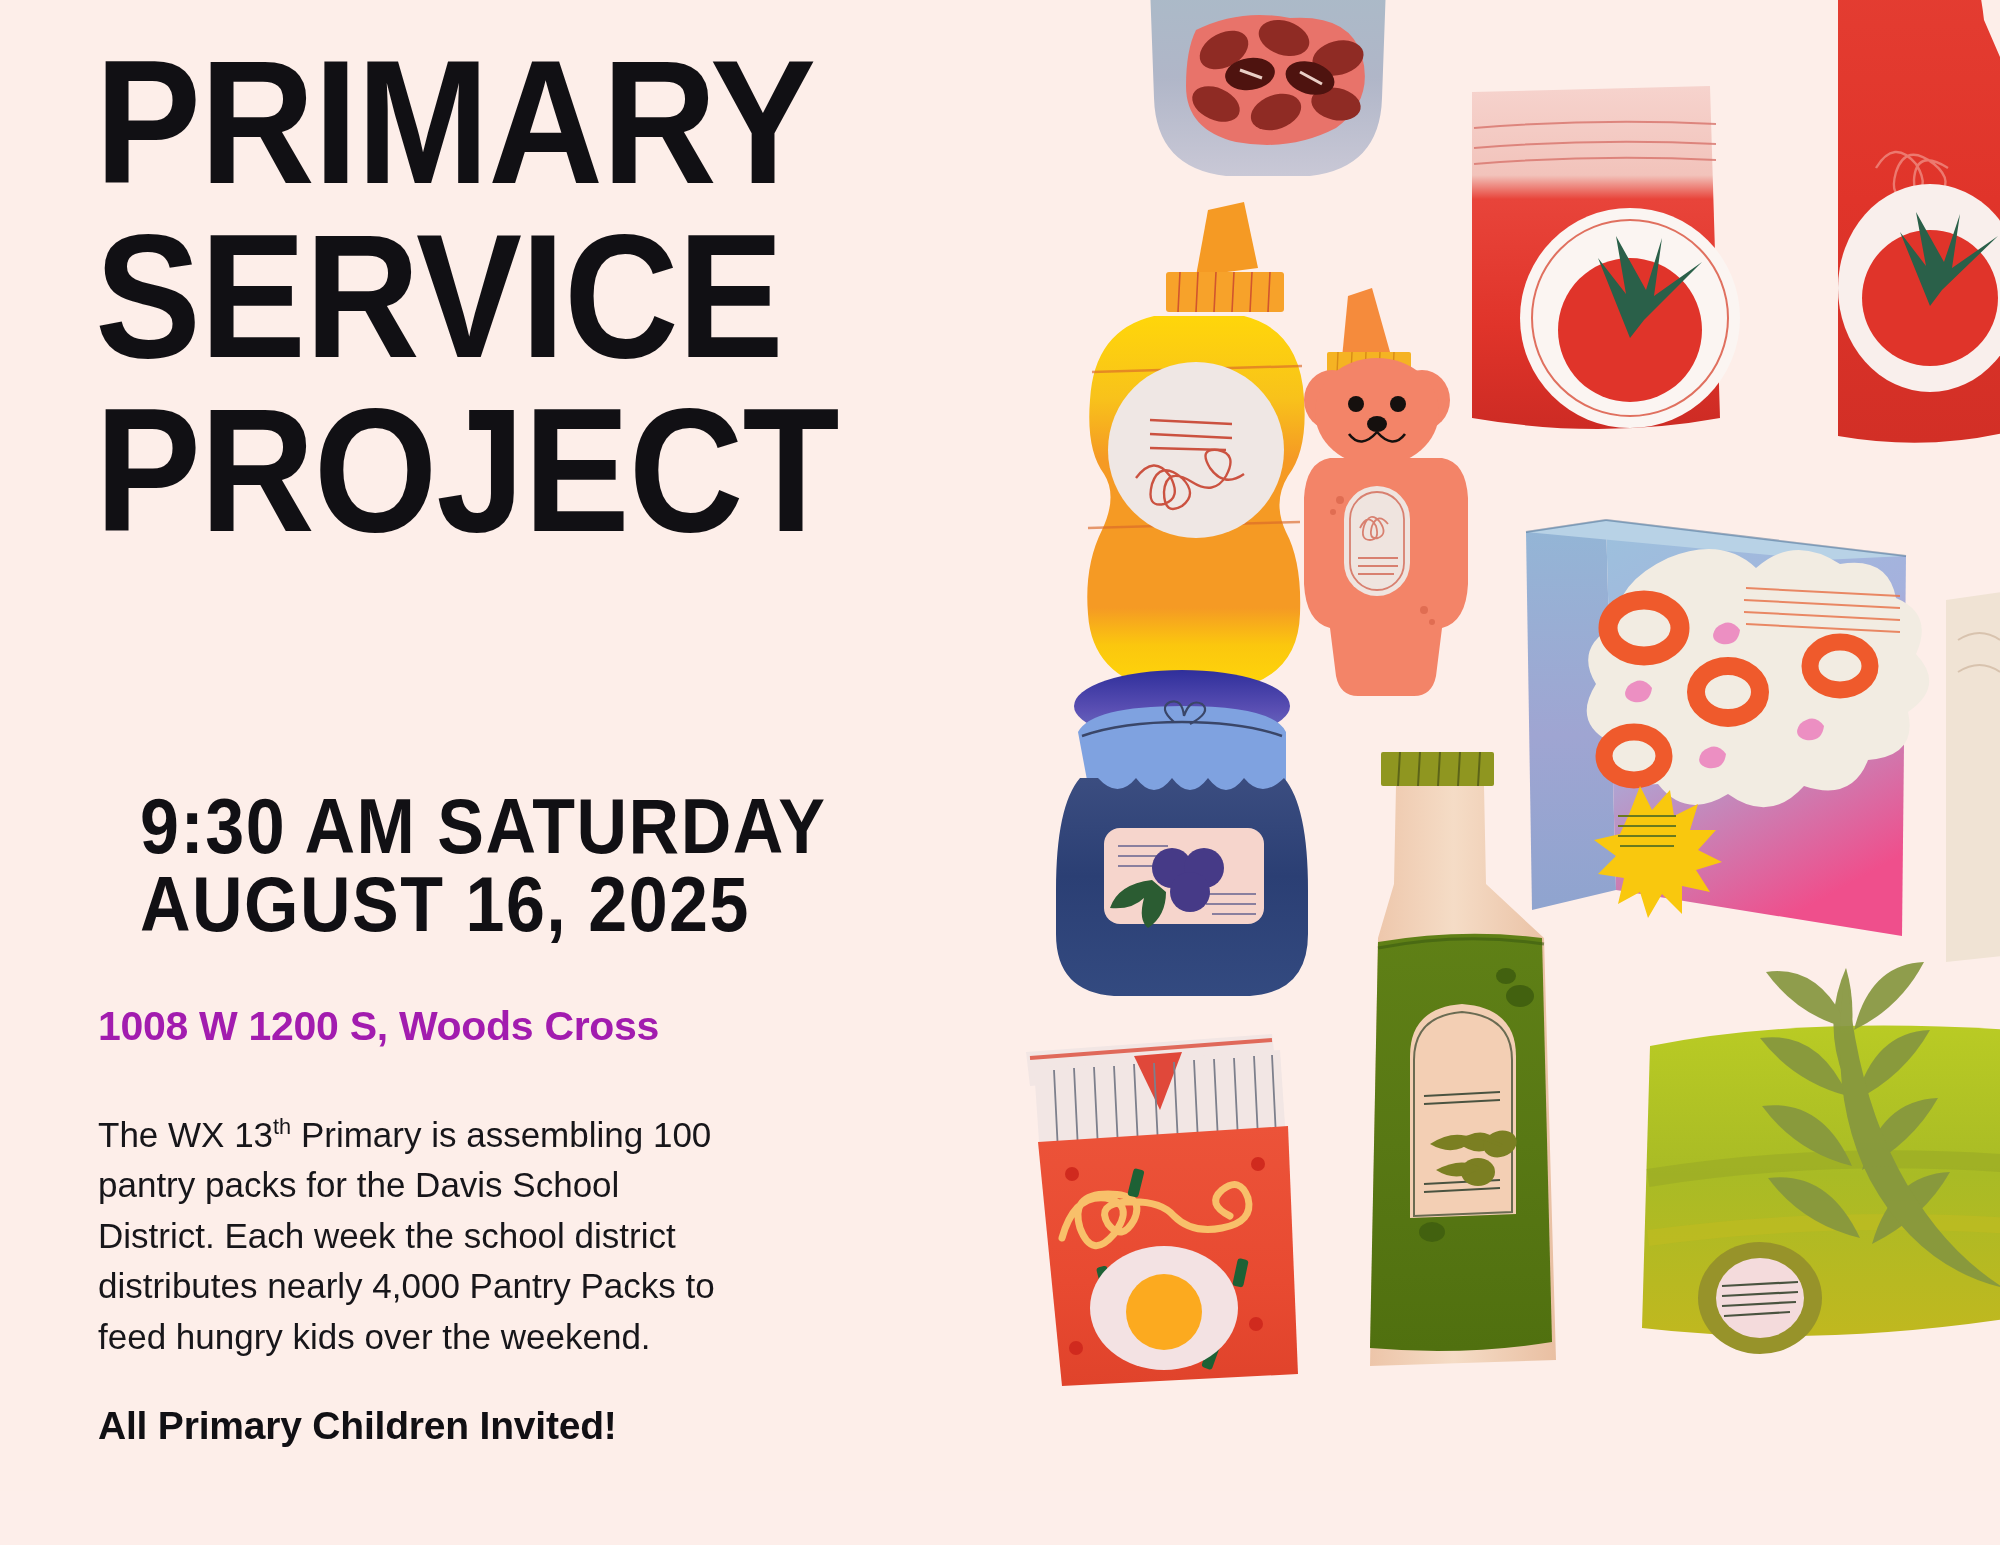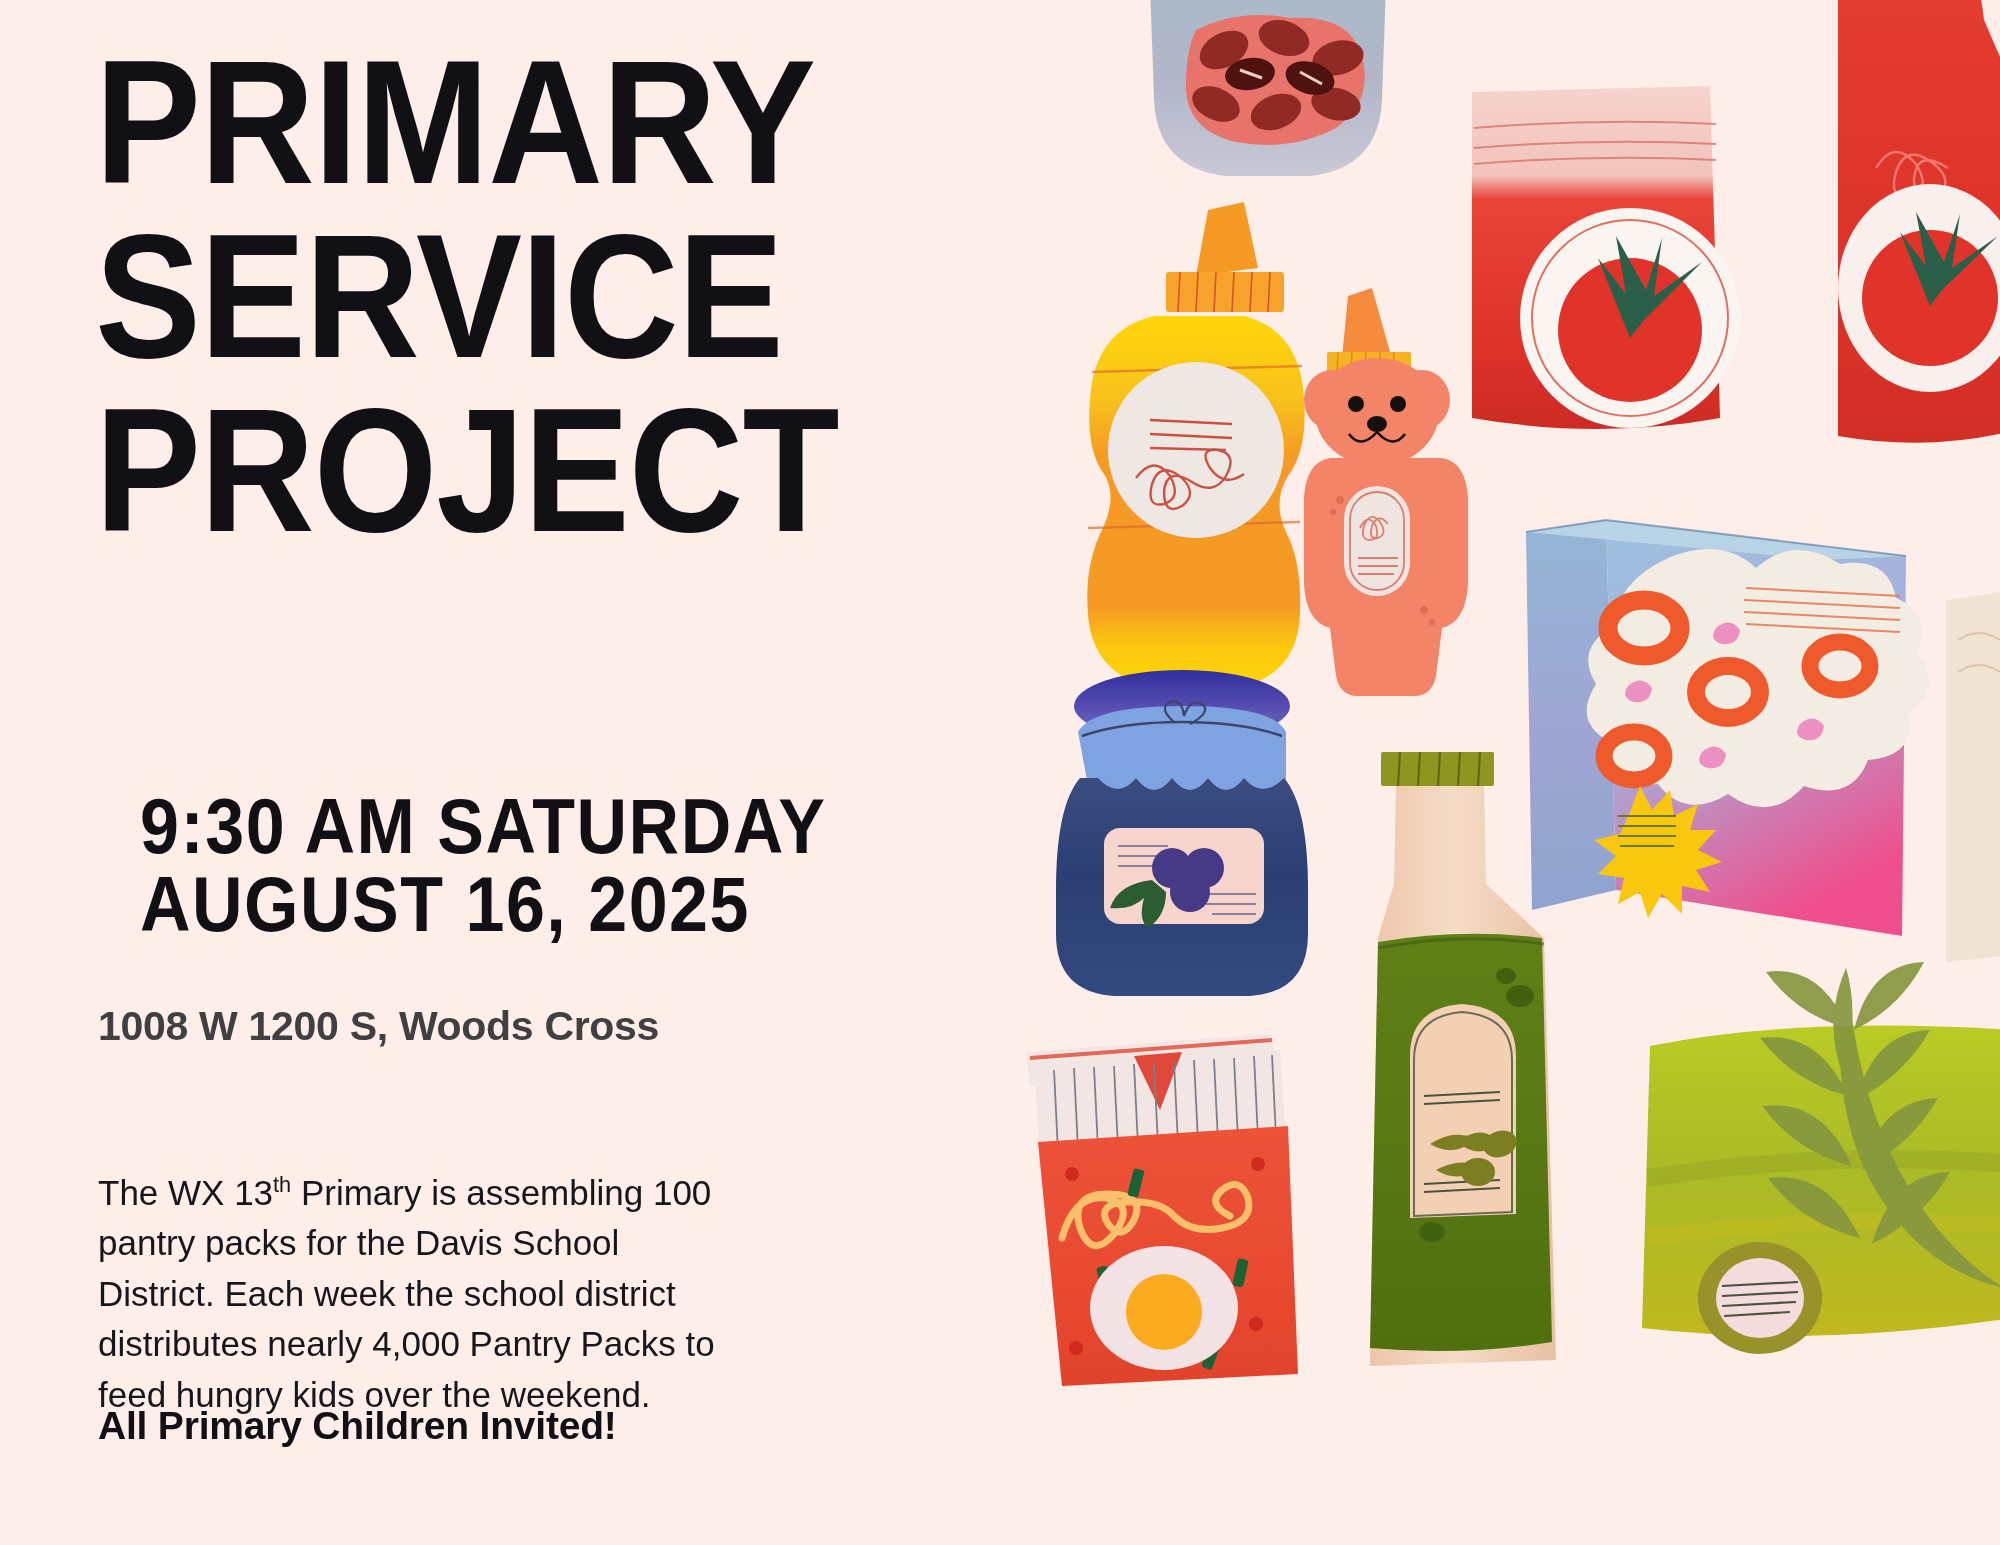--- a/index.html
+++ b/index.html
@@ -67,27 +67,27 @@
     white-space: nowrap;
   }
 
   .address {
     position: absolute;
     top: 1003px;
     left: 3px;
     font-size: 41px;
     font-weight: 700;
     letter-spacing: -0.3px;
-    color: #404040;
+    color: #a21caf;
     white-space: nowrap;
   }
 
   .body-copy {
     position: absolute;
-    top: 1168px;
+    top: 1110px;
     left: 3px;
     width: 620px;
     font-size: 35px;
     line-height: 1.44;
     color: #17161a;
     font-weight: 400;
   }
   .body-copy sup { font-size: 0.62em; vertical-align: super; }
 
   .invite {

